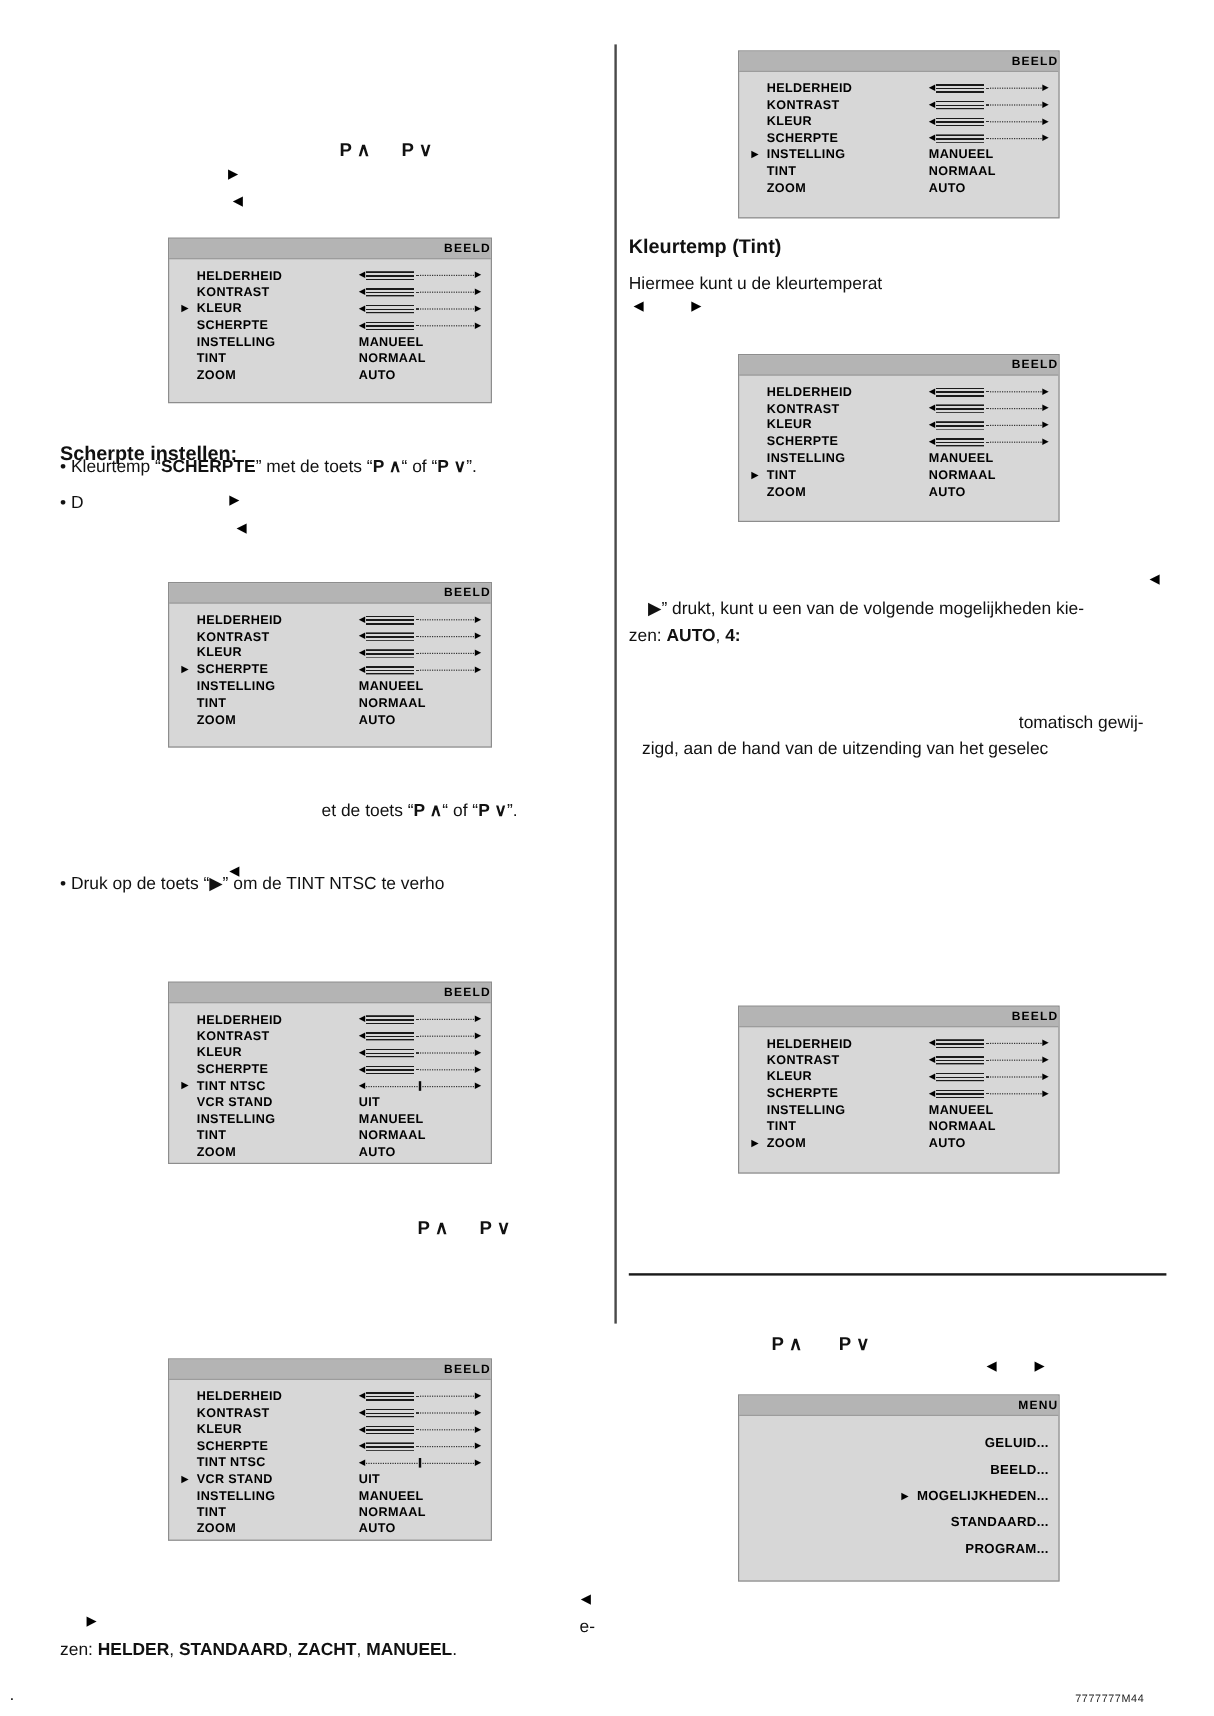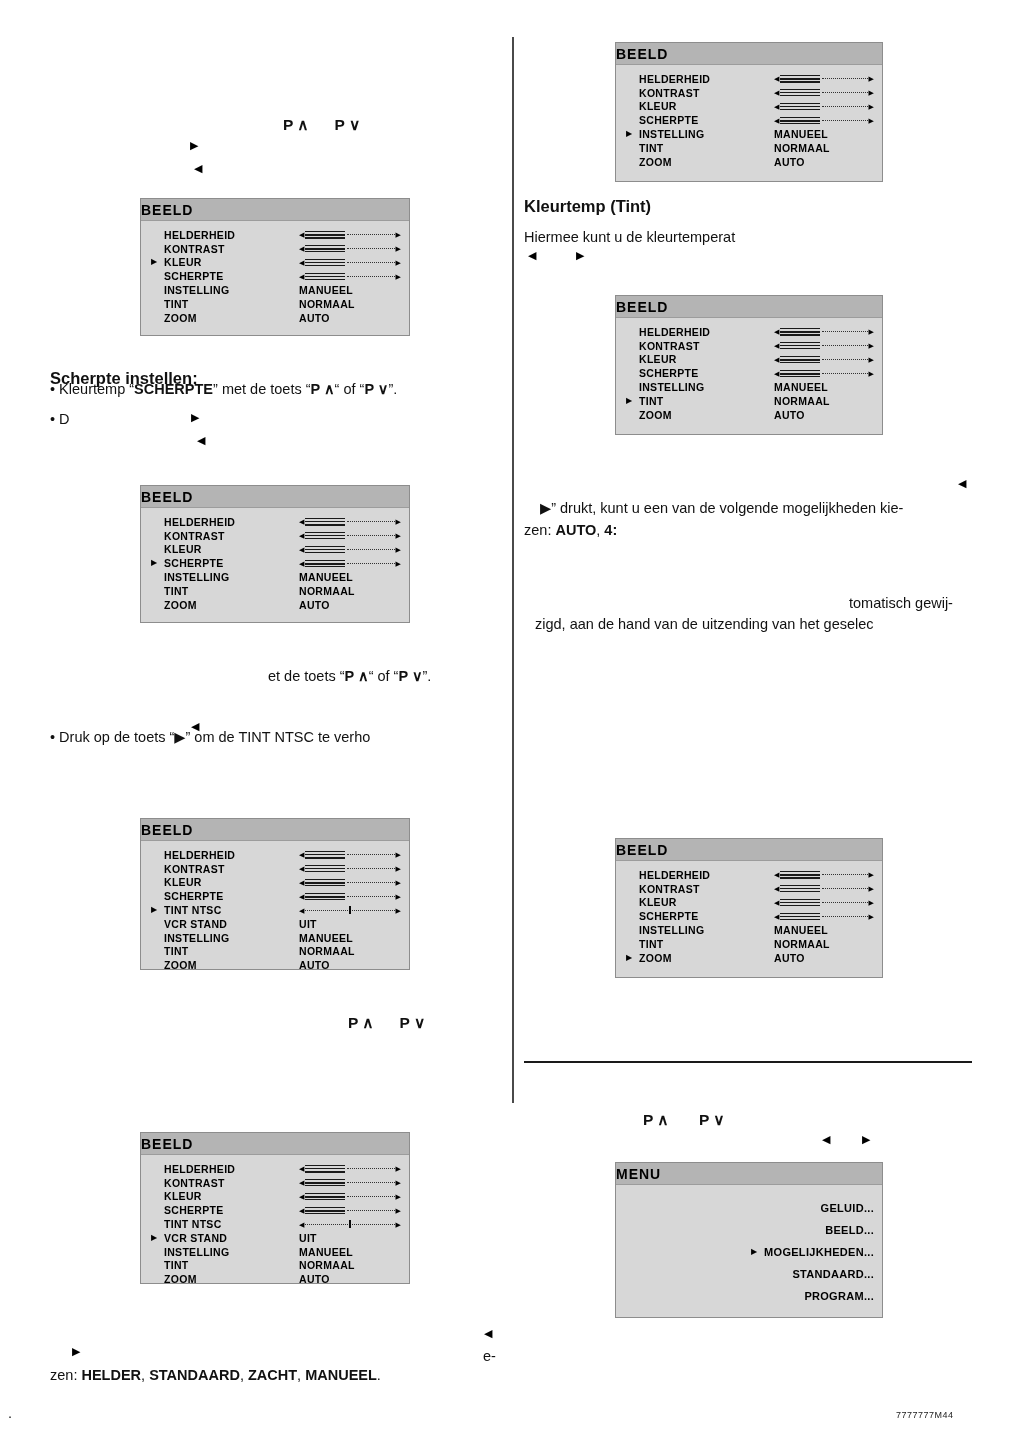--- a/index.html
+++ b/index.html
@@ -11,22 +11,22 @@
   .bold { font-weight:bold; }
   .heading { font-size:16.5px; font-weight:bold; white-space:nowrap; }
   .arrow-glyph { font-size:11px; line-height:1; color:#000; }
   .p-pair { display:flex; font-weight:bold; font-size:15.5px; white-space:pre; }
   .vline { width:1.5px; background:#4a4a4a; }
   .hrule { height:2px; background:#1a1a1a; }
   .footer-code { font-size:9px; letter-spacing:0.5px; color:#222; }
 
   
   .osd { position:absolute; border:1px solid #8d8d8d; background:#d7d7d7; }
-  .osd-title { background:#b4b4b4; border-bottom:1px solid #9c9c9c; text-align:left;
-               font-weight:bold; font-size:14px; letter-spacing:1px; padding:3px 0 2px 0; color:#000; }
+  .osd-title { background:#b4b4b4; border-bottom:1px solid #9c9c9c; text-align:right;
+               font-weight:bold; font-size:10px; letter-spacing:1px; padding:3px 0 2px 0; color:#000; }
   .osd-body { padding:7px 8px 4px 10px; }
   .osd-row { display:flex; align-items:center; height:13.8px; }
   .sel { width:13px; font-size:8px; line-height:1; color:#000; flex:none; }
   .lab { font-weight:bold; font-size:10.5px; letter-spacing:0.3px; width:135px;
          white-space:nowrap; flex:none; color:#000; }
   .val { font-weight:bold; font-size:10.5px; letter-spacing:0.3px; color:#000; }
   .slider { display:flex; align-items:center; width:104px; height:10px; }
   .s-arrow { font-size:7px; line-height:1; color:#000; flex:none; }
   .s-fill { height:7.5px; width:40px; margin:0 1px; flex:none;
             background:repeating-linear-gradient(to bottom,#1a1a1a 0 1.4px,rgba(0,0,0,0) 1.4px 3.1px); }

